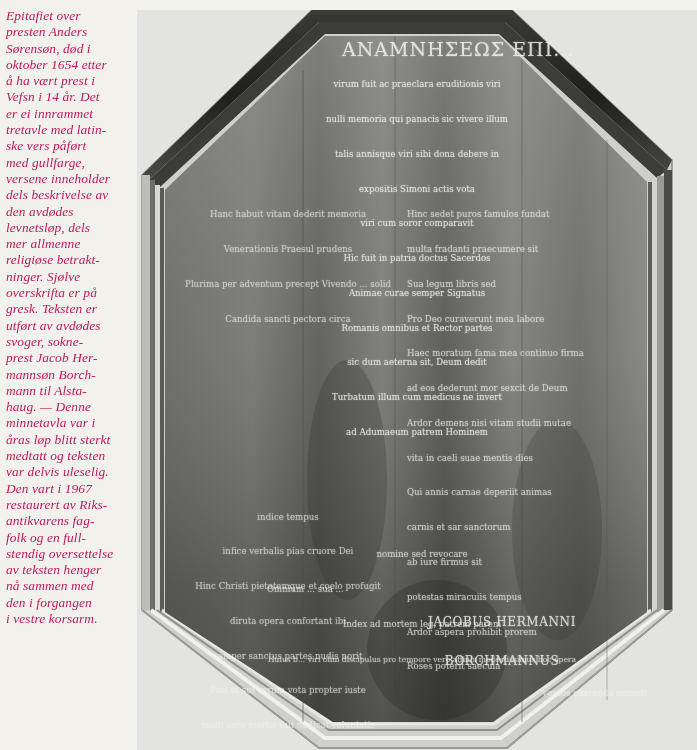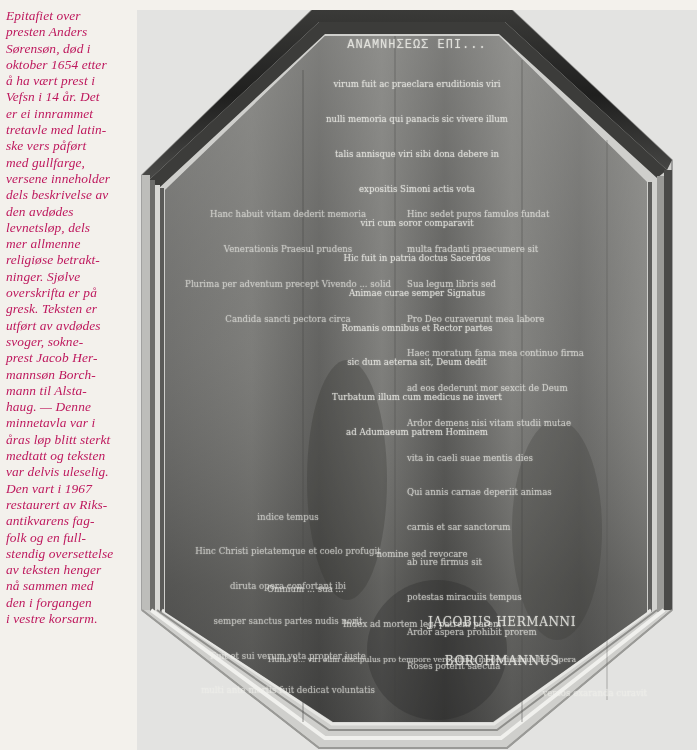--- a/index.html
+++ b/index.html
@@ -16,21 +16,21 @@
     }
     .photo {
       position: absolute; left: 137px; top: 10px; width: 560px; height: 740px;
       background: #e3e3e1; overflow: hidden;
     }
     .photo svg { position: absolute; left: 0; top: 0; }
     .inscr { position: absolute; color: rgba(238,238,232,0.78);
       font-family: "DejaVu Serif", serif; white-space: pre; text-align: center;
       text-shadow: 0 0 1.5px rgba(255,255,255,0.5); filter: blur(0.35px);
     }
-    .title-inscr { font-size: 12px; letter-spacing: 1px; font-family: Liberation Mono, monospace; }
+    .title-inscr { font-size: 19px; letter-spacing: 1px; }
     .line { font-size: 8.6px; line-height: 11.6px; }
     .sig { font-size: 12px; line-height: 13px; letter-spacing: 0.6px; }
   </style>
 </head>
 <body>
 
 <div class="caption">Epitafiet over
 presten Anders
 Sørensøn, død i
 oktober 1654 etter
@@ -143,20 +143,21 @@
     <div>ad Adumaeum patrem Hominem</div>
   </div>
 
   <div class="inscr line" style="left:36px; top:176px; width:230px; opacity:0.8;">
     <div>Hanc habuit vitam dederit memoria</div>
     <div>Venerationis Praesul prudens</div>
     <div>Plurima per adventum precept Vivendo ... solid</div>
     <div>Candida sancti pectora circa</div>
     <div style="height:140px"></div>
     <div>indice tempus</div>
+    <div>infice verbalis pias cruore Dei</div>
     <div>Hinc Christi pietatemque et coelo profugit</div>
     <div>diruta opera confortant ibi</div>
     <div>semper sanctus partes nudis norit</div>
     <div>Fuit et sui verum vota propter iuste</div>
     <div>multi ante mortis fuit dedicat voluntatis</div>
     
     
     
     
     

